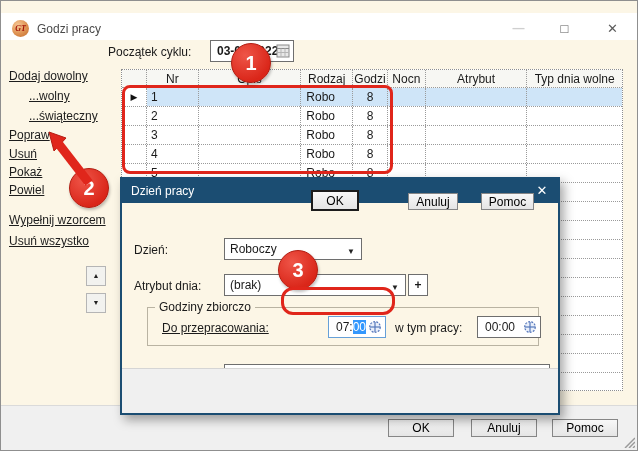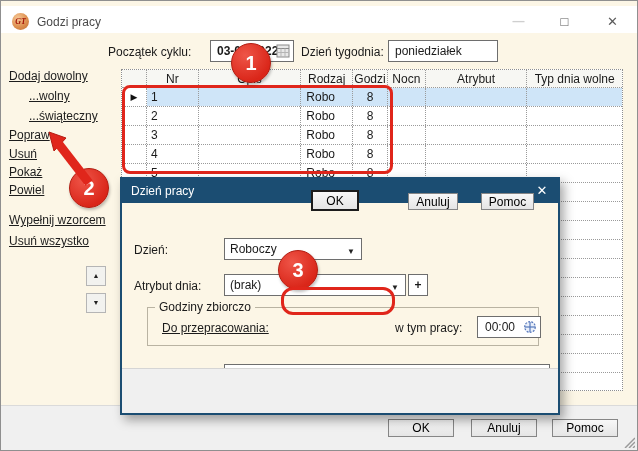--- a/index.html
+++ b/index.html
@@ -3,21 +3,21 @@
 <meta charset="utf-8">
 <style>
   html,body{margin:0;padding:0;background:#d7d7d7;}
   *{box-sizing:border-box;}
   .window{
     position:relative;width:638px;height:451px;background:#fcf6e6;
     border:1px solid #8f8f8f;overflow:hidden;
     font-family:"Liberation Sans",sans-serif;font-size:12px;color:#1a1a1a;
   }
   
-  .titlebar{position:absolute;left:0;top:5px;width:100%;height:27px;background:#ffffff;}
+  .titlebar{position:absolute;left:0;top:12px;width:100%;height:27px;background:#ffffff;}
   .logo{
     position:absolute;left:11px;top:7px;width:17px;height:17px;border-radius:50%;
     background:radial-gradient(circle at 35% 30%,#f6c795,#dd9050 55%,#c06a2c);
     color:#a31408;font:italic bold 8px "Liberation Serif",serif;
     text-align:center;line-height:17px;
   }
   .wtitle{position:absolute;left:36px;top:9px;color:#4a4a4a;}
   .wbtn{position:absolute;top:0;width:45px;height:31px;text-align:center;line-height:31px;color:#5a5a5a;}
   .wbtn.min{left:495px;color:#cfcfcf;font-weight:bold;}
   .wbtn.max{left:541px;font-size:13px;}
@@ -123,22 +123,20 @@
   <div class="field date-field">
     <span>03-01-2022</span>
     <svg class="cal-ico" width="14" height="14" viewBox="0 0 14 14">
       <rect x="1" y="1" width="12" height="12" fill="#e8e8e8" stroke="#8a8a8a"></rect>
       <line x1="1" y1="4.5" x2="13" y2="4.5" stroke="#8a8a8a"></line>
       <line x1="5" y1="4.5" x2="5" y2="13" stroke="#b5b5b5"></line>
       <line x1="9" y1="4.5" x2="9" y2="13" stroke="#b5b5b5"></line>
       <line x1="1" y1="8.5" x2="13" y2="8.5" stroke="#b5b5b5"></line>
     </svg>
   </div>
-  <div class="lbl" style="left:300px;top:44px;">Dzień tygodnia:</div>
-  <div class="field weekday-field">poniedziałek</div>
 
   <div class="slink" style="left:8px;top:68px;">Dodaj dowolny</div>
   <div class="slink" style="left:28px;top:88px;">...wolny</div>
   <div class="slink" style="left:28px;top:108px;">...świąteczny</div>
   <div class="slink" style="left:8px;top:127px;">Popraw</div>
   <div class="slink" style="left:8px;top:146px;">Usuń</div>
   <div class="slink" style="left:8px;top:164px;">Pokaż</div>
   <div class="slink" style="left:8px;top:182px;">Powiel</div>
   <div class="slink" style="left:8px;top:212px;">Wypełnij wzorcem</div>
   <div class="slink" style="left:8px;top:233px;">Usuń wszystko</div>
@@ -350,20 +348,28 @@
       <div class="combo" style="left:102px;top:71px;width:182px;">
         <span>(brak)</span>
         <span class="arr">▼</span>
       </div>
       <div class="plusbtn" style="left:286px;top:71px;">+</div>
 
       <div class="gbox"></div>
       <div class="gbox-lbl">Godziny zbiorczo</div>
 
       <div class="lbl" style="left:40px;top:118px;width:160px;text-align:left;text-decoration:underline;">Do przepracowania:</div>
+      <div class="timefield tf1">
+        <span>07:</span><span class="selhl">00</span>
+        <svg class="clock" width="14" height="14" viewBox="0 0 14 14">
+          <circle cx="7" cy="7" r="5.3" fill="#e9effa" stroke="#5577bb" stroke-width="1.2" stroke-dasharray="2 1.2"></circle>
+          <line x1="7" y1="2" x2="7" y2="12" stroke="#5577bb" stroke-width="1.2"></line>
+          <line x1="2" y1="7" x2="12" y2="7" stroke="#5577bb" stroke-width="1.2"></line>
+        </svg>
+      </div>
       <div class="lbl" style="left:273px;top:118px;">w tym pracy:</div>
       <div class="timefield tf2">
         <span>00:00</span>
         <svg class="clock" width="14" height="14" viewBox="0 0 14 14">
           <circle cx="7" cy="7" r="5.3" fill="#e9effa" stroke="#5577bb" stroke-width="1.2" stroke-dasharray="2 1.2"></circle>
           <line x1="7" y1="2" x2="7" y2="12" stroke="#5577bb" stroke-width="1.2"></line>
           <line x1="2" y1="7" x2="12" y2="7" stroke="#5577bb" stroke-width="1.2"></line>
         </svg>
       </div>
 

